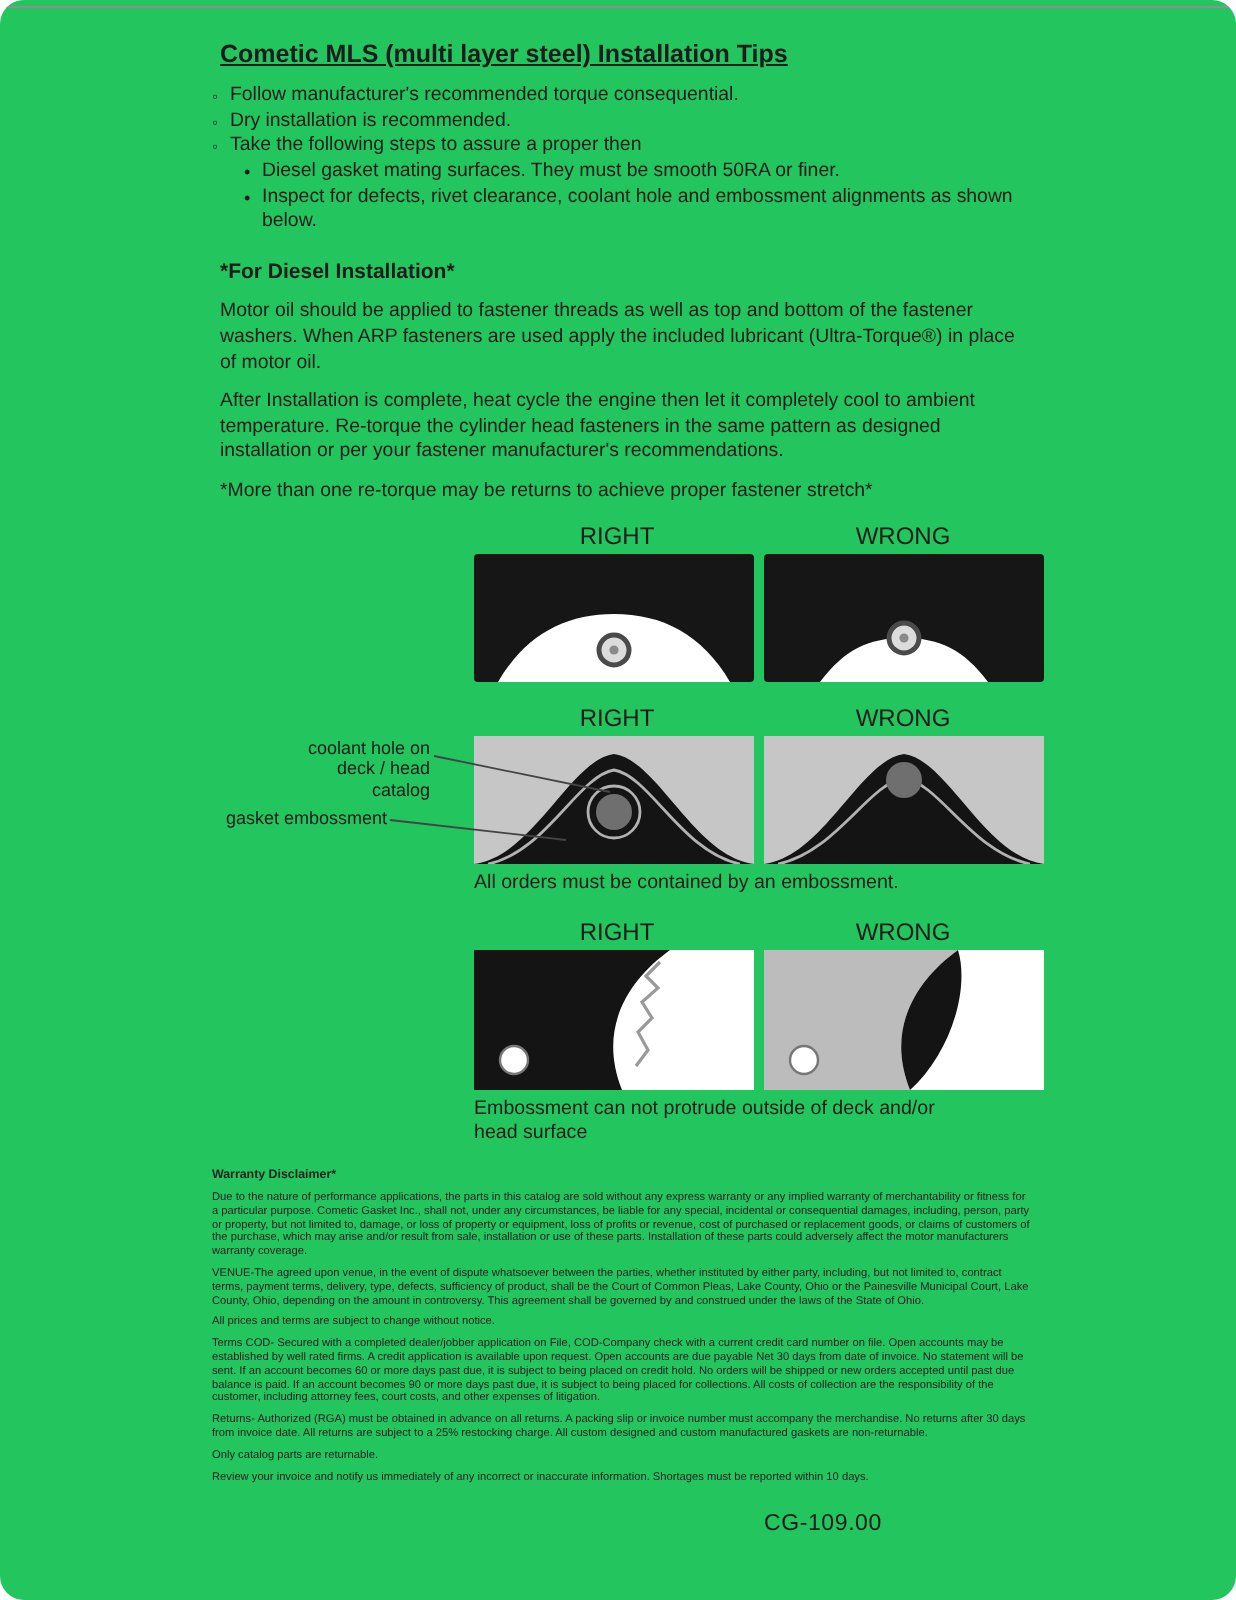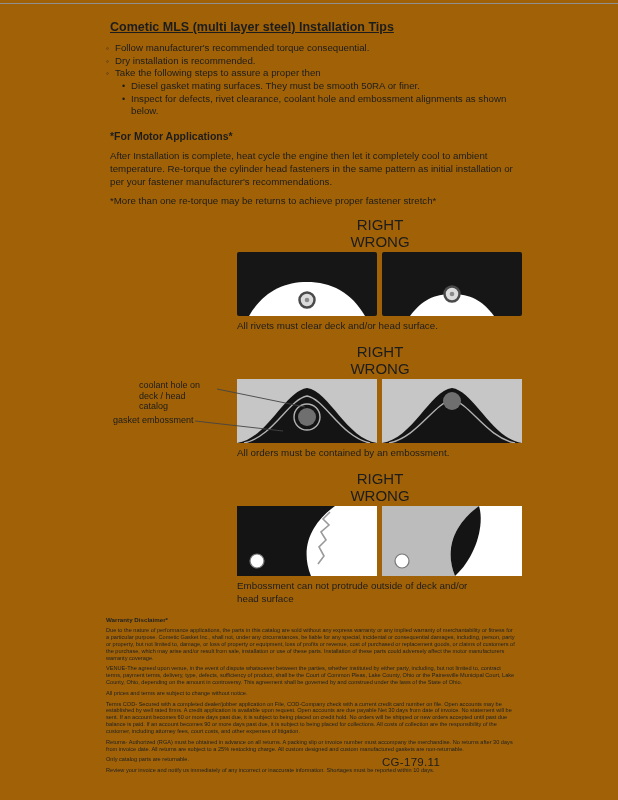--- a/index.html
+++ b/index.html
@@ -1,46 +1,47 @@
 <!DOCTYPE html>
 <html><head>
 <meta charset="utf-8">
 <style>
   * { box-sizing: border-box; margin: 0; padding: 0; }
   html, body { background: #ffffff; }
   .page {
     width: 618px; height: 800px; position: relative; margin: 0 auto;
-    background: #a16207; color: #1c1c1c; overflow: hidden;
+    background: #22c55e; color: #1c1c1c; overflow: hidden;
     font-family: "Liberation Sans", "DejaVu Sans", sans-serif;
+    border-radius: 12px;
   }
   .top-rule { position: absolute; top: 3px; left: 0; width: 100%; border-top: 1px solid #8f8f8f; }
   .content { padding: 20px 94px 0 106px; }
 
   .title { font-size: 12.5px; font-weight: bold; text-decoration: underline; margin: 0 0 8px 4px; }
 
   .bullets { font-size: 9.7px; line-height: 1.3; }
   .b-item { display: flex; align-items: flex-start; }
   .b-marker { flex: none; width: 9px; font-size: 8.5px; padding-top: 1px; color: #1c1c1c; }
   .b-item.sub { margin-left: 16px; }
   .b-item.sub .b-marker { font-size: 9px; }
 
   .diesel { margin: 12px 0 0 4px; width: 404px; font-size: 9.7px; line-height: 1.3; }
   .diesel-heading { font-size: 10.5px; font-weight: bold; margin-bottom: 7px; }
   .diesel p { margin-bottom: 7px; }
 
   .diagrams { margin-top: 8px; }
   .diag-row { position: relative; margin-left: 131px; width: 286px; margin-bottom: 11px; }
-  .diag-labels { display: flex; font-size: 15px; margin-bottom: 2px; flex-direction: column; }
+  .diag-labels { display: flex; font-size: 12px; margin-bottom: 2px; }
   .diag-labels span { flex: 1; text-align: center; }
   .diag-imgs { position: relative; display: flex; gap: 5px; }
   .diag-imgs svg { display: block; flex: none; }
   .diag-caption { font-size: 9.8px; margin-top: 4px; width: 252px; line-height: 1.25; }
 
   .ann { position: absolute; font-size: 9px; line-height: 1.18; color: #1c1c1c; }
-  .ann-coolant { left: -98px; top: 1px; width: 76px; }
+  .ann-coolant { left: -98px; top: 1px; width: 76px; text-align: right; }
   .ann-gasket { left: -124px; top: 36px; white-space: nowrap; }
   .ann-lines { position: absolute; left: -100px; top: 0; width: 212px; height: 64px; pointer-events: none; }
 
   .disclaimer { margin-top: 8px; width: 410px; font-size: 5.6px; line-height: 1.22; color: #222; }
   .disclaimer h2 { font-size: 6.2px; font-weight: bold; margin-bottom: 4px; }
   .disclaimer p { margin-bottom: 4px; }
 
   .footer-code { position: absolute; left: 382px; top: 756px; font-size: 11.5px; letter-spacing: 0.3px; }
 </style>
 </head>
@@ -70,22 +71,23 @@
         <span class="b-marker">•</span>
         <span>Diesel gasket mating surfaces.  They must be smooth 50RA or finer.</span>
       </div>
       <div class="b-item sub">
         <span class="b-marker">•</span>
         <span>Inspect for defects, rivet clearance, coolant hole and embossment alignments as shown below.</span>
       </div>
     </div>
 
     <div class="diesel">
-      <h2 class="diesel-heading">*For Motor Applications*</h2>
-      <p>After Installation is complete, heat cycle the engine then let it completely cool to ambient temperature. Re-torque the cylinder head fasteners in the same pattern as initial installation or per your fastener manufacturer's recommendations.</p>
+      <h2 class="diesel-heading">*For Diesel Installation*</h2>
+      <p>Motor oil should be applied to fastener threads as well as top and bottom of the fastener washers. When ARP fasteners are used apply the included lubricant (Ultra-Torque®) in place of motor oil.</p>
+      <p>After Installation is complete, heat cycle the engine then let it completely cool to ambient temperature. Re-torque the cylinder head fasteners in the same pattern as designed installation or per your fastener manufacturer's recommendations.</p>
       <p>*More than one re-torque may be returns to achieve proper fastener stretch*</p>
     </div>
 
     <div class="diagrams">
 
       <div class="diag-row">
         <div class="diag-labels">
           <span>RIGHT</span>
           <span>WRONG</span>
         </div>
@@ -96,21 +98,20 @@
             <circle cx="70" cy="48" r="7.5" fill="#dcdcdc" stroke="#4a4a4a" stroke-width="2.5"></circle>
             <circle cx="70" cy="48" r="2.3" fill="#8a8a8a"></circle>
           </svg>
           <svg width="140" height="64" viewBox="0 0 140 64">
             <rect width="140" height="64" rx="2" fill="#161616"></rect>
             <path d="M28,64 C40,48 52,42 70,42 C88,42 100,48 112,64 Z" fill="#ffffff"></path>
             <circle cx="70" cy="42" r="7.5" fill="#dcdcdc" stroke="#4a4a4a" stroke-width="2.5"></circle>
             <circle cx="70" cy="42" r="2.3" fill="#8a8a8a"></circle>
           </svg>
         </div>
-        <div class="diag-caption">All rivets must clear deck and/or head surface.</div>
       </div>
 
       <div class="diag-row">
         <div class="diag-labels">
           <span>RIGHT</span>
           <span>WRONG</span>
         </div>
         <div class="diag-imgs">
           <div class="ann ann-coolant">
             <div>coolant hole on</div>
@@ -168,14 +169,14 @@
       <p>VENUE-The agreed upon venue, in the event of dispute whatsoever between the parties, whether instituted by either party, including, but not limited to, contract terms, payment terms, delivery, type, defects, sufficiency of product, shall be the Court of Common Pleas, Lake County, Ohio or the Painesville Municipal Court, Lake County, Ohio, depending on the amount in controversy. This agreement shall be governed by and construed under the laws of the State of Ohio.</p>
       <p>All prices and terms are subject to change without notice.</p>
       <p>Terms COD- Secured with a completed dealer/jobber application on File, COD-Company check with a current credit card number on file.  Open accounts may be established by well rated firms.  A credit application is available upon request.  Open accounts are due payable Net 30 days from date of invoice.  No statement will be sent.  If an account becomes 60 or more days past due, it is subject to being placed on credit hold.  No orders will be shipped or new orders accepted until past due balance is paid.  If an account becomes 90 or more days past due, it is subject to being placed for collections.  All costs of collection are the responsibility of the customer, including attorney fees, court costs, and other expenses of litigation.</p>
       <p>Returns- Authorized (RGA) must be obtained in advance on all returns.  A packing slip or invoice number must accompany the merchandise.  No returns after 30 days from invoice date.  All returns are subject to a 25% restocking charge.  All custom designed and custom manufactured gaskets are non-returnable.</p>
       <p>Only catalog parts are returnable.</p>
       <p>Review your invoice and notify us immediately of any incorrect or inaccurate information.  Shortages must be reported within 10 days.</p>
     </div>
 
   </div>
 
-  <div class="footer-code">CG-179.11</div>
+  <div class="footer-code">CG-109.00</div>
 </div>
 
 </body></html>

